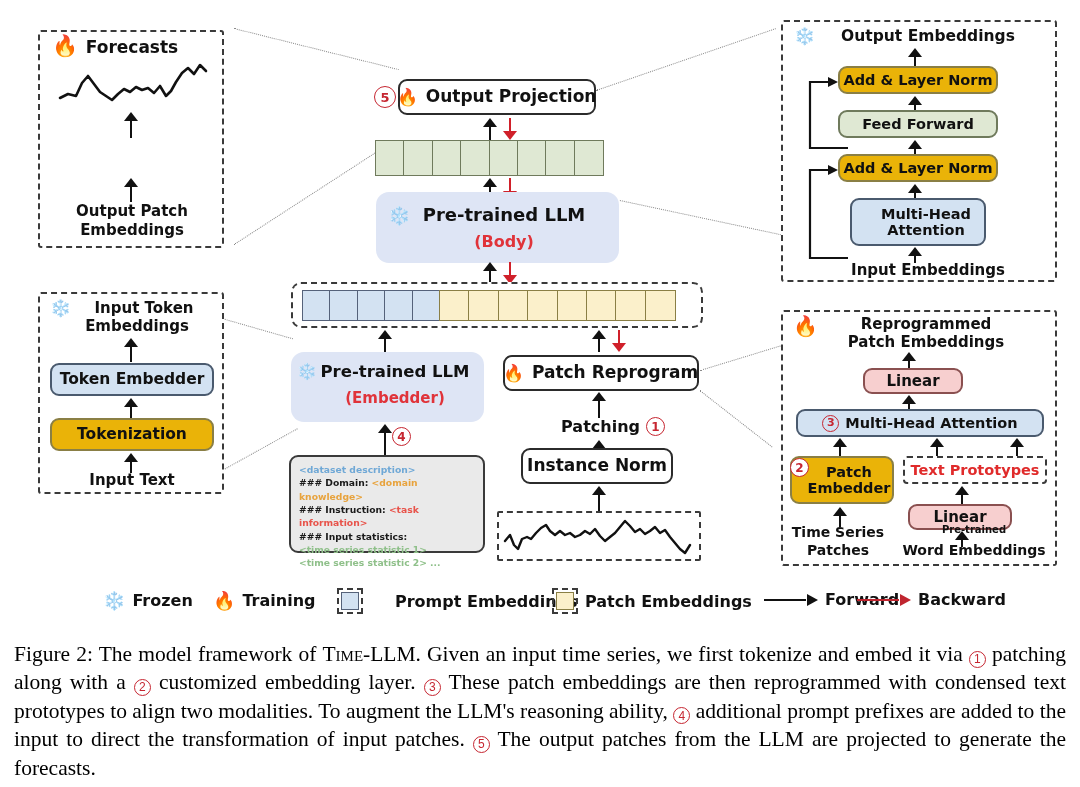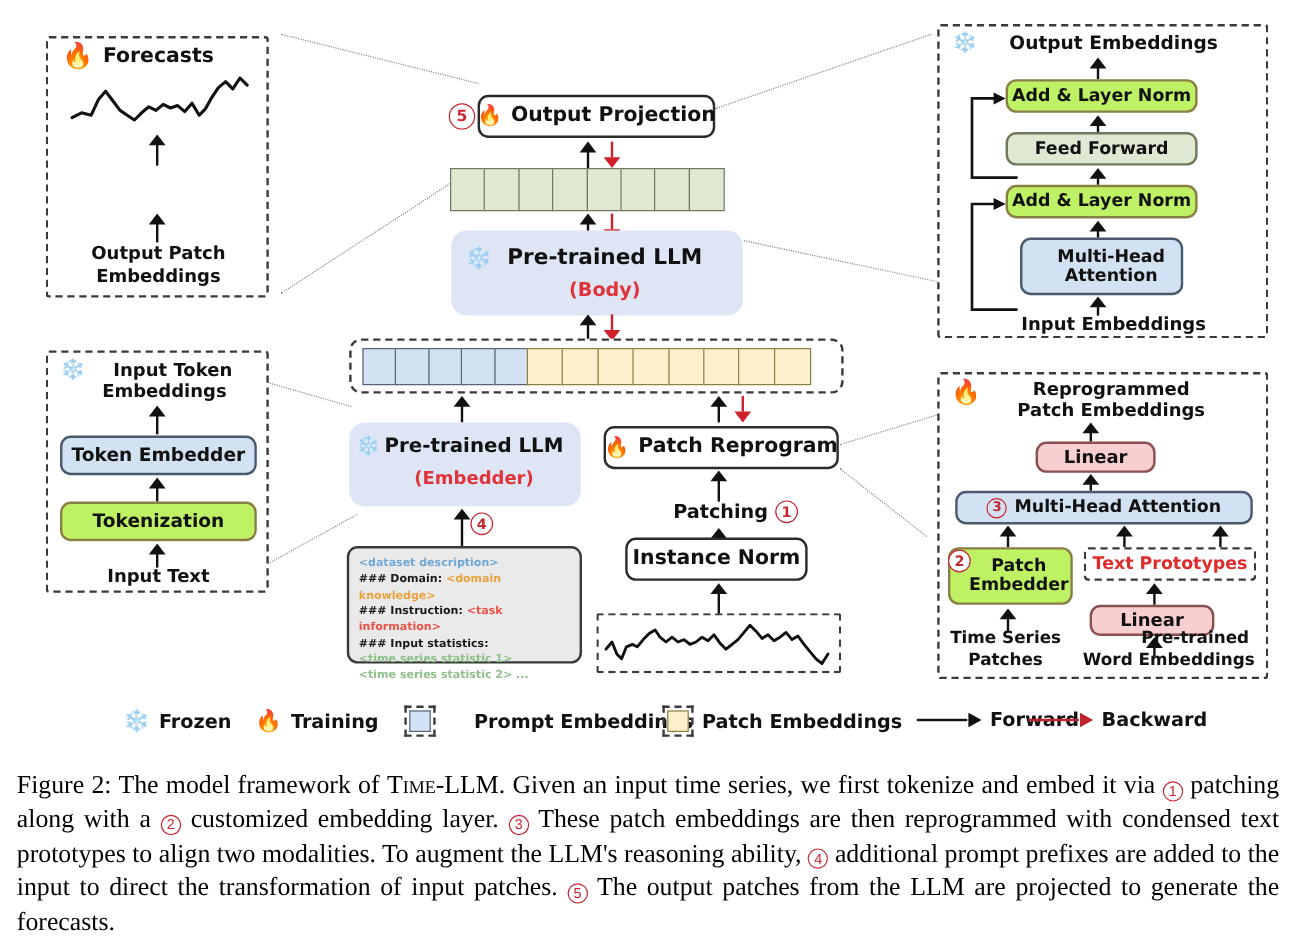--- a/index.html
+++ b/index.html
@@ -20,21 +20,21 @@
     display:flex; align-items:center; justify-content:center;
     border:2px solid #3a3a3a;
     border-radius:9px;
     font-weight:700;
     text-align:center;
     line-height:1.12;
     background:#fff;
     white-space:nowrap;
   }
   .box.multiline { white-space:normal; flex-direction:column; }
-  .yellow { background:#bef264; border-color:#8a7f45; }
+  .yellow { background:#eab308; border-color:#8a7f45; }
   .green  { background:#DFE8D3; border-color:#6f7a5c; }
   .blue   { background:#D3E2F2; border-color:#4a5a6e; }
   .pink   { background:#F7CFCF; border-color:#8a5050; }
   .lavender { background:#DEE5F5; border:none; border-radius:13px; }
   .plain  { background:#fff; border-color:#2b2b2b; }
 
   .dashbox {
     position:absolute;
     border:2.2px dashed #3a3a3a;
     border-radius:3px;
@@ -314,21 +314,21 @@
   </div>
 
   <div class="varrow" style="left:833px; top:507px; height:20px;">
     <div class="head"></div>
       <div class="shaft"></div>
   </div>
 
   <div class="label" style="left:786px; top:524px; width:104px; font-size:14px;">Time Series</div>
   <div class="label" style="left:786px; top:542px; width:104px; font-size:14px;">Patches</div>
 
-  <div class="label" style="left:920px; top:524px; width:152px; font-size:14px;">Pre-trained</div>
+  <div class="label" style="left:898px; top:524px; width:152px; font-size:10px;">Pre-trained</div>
   <div class="label" style="left:898px; top:542px; width:152px; font-size:14px;">Word Embeddings</div>
 
   <div class="circnum" style="left:374px; top:86px;">5</div>
 
   <div class="box plain" style="left:398px; top:79px; width:198px; height:36px; font-size:17px;">
     <span class="icon-fire" style="position:relative; font-size:17px; margin-right:7px;">🔥</span>
     <span>Output Projection</span>
   </div>
 
   <div class="varrow" style="left:483px; top:118px; height:22px;">

